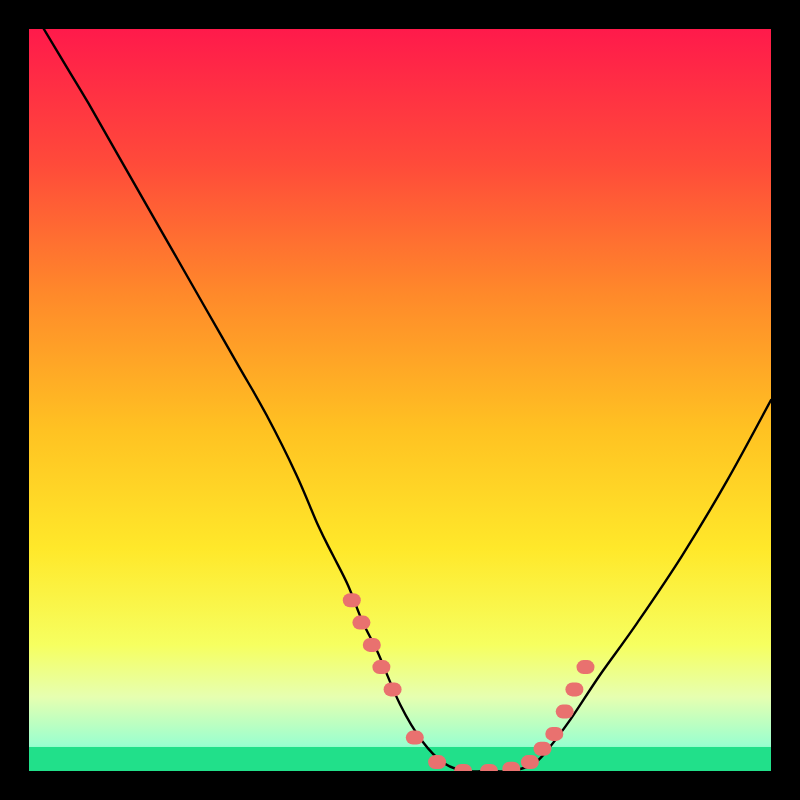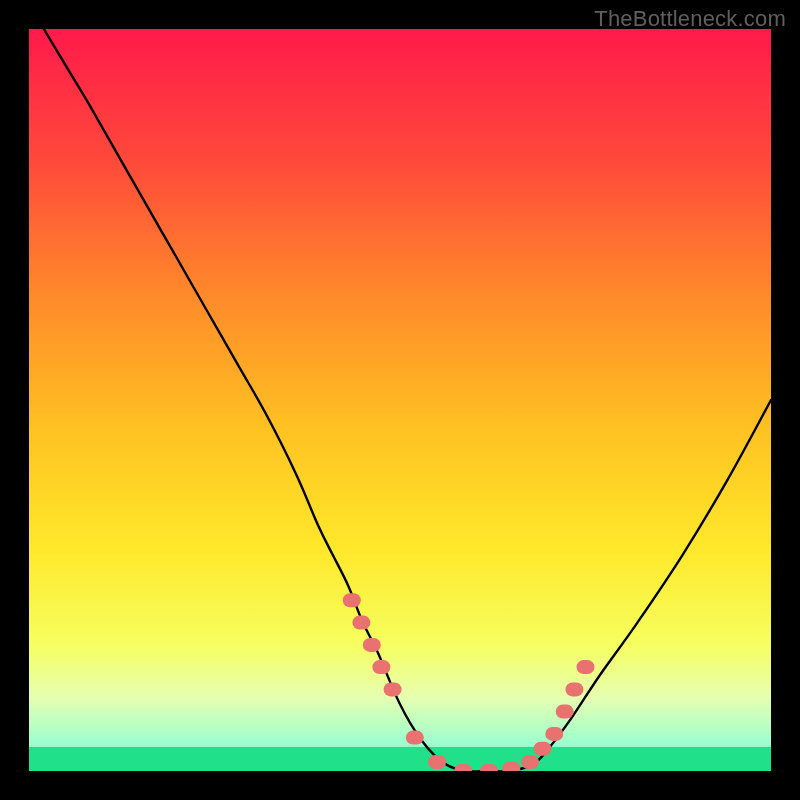--- a/index.html
+++ b/index.html
@@ -40,21 +40,20 @@
     display: block;
     width: 742px;
     height: 742px;
   }
 </style>
 </head>
 <body>
 
 <div class="stage">
 
-  <div class="watermark">TheBottleneck.com</div>
 
   <div class="plot-wrap">
     <svg class="plot" viewBox="0 0 742 742">
       <defs>
         <linearGradient id="bg-grad" x1="0" y1="0" x2="0" y2="1">
             <stop offset="0%" stop-color="#ff1a4b"></stop>
             <stop offset="18%" stop-color="#ff4a3a"></stop>
             <stop offset="36%" stop-color="#ff8a2a"></stop>
             <stop offset="54%" stop-color="#ffc222"></stop>
             <stop offset="70%" stop-color="#ffe82a"></stop>

